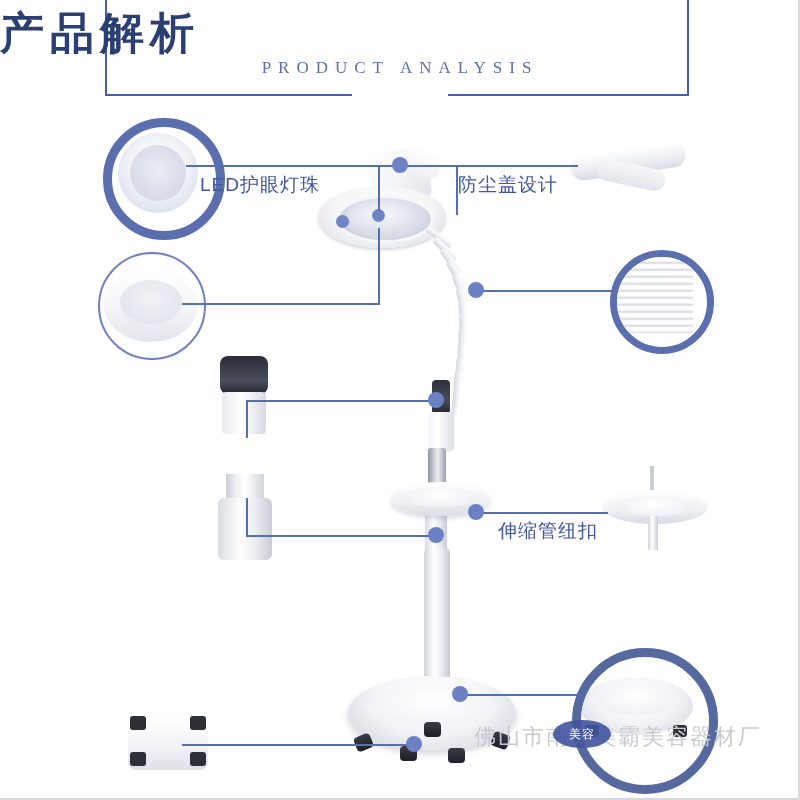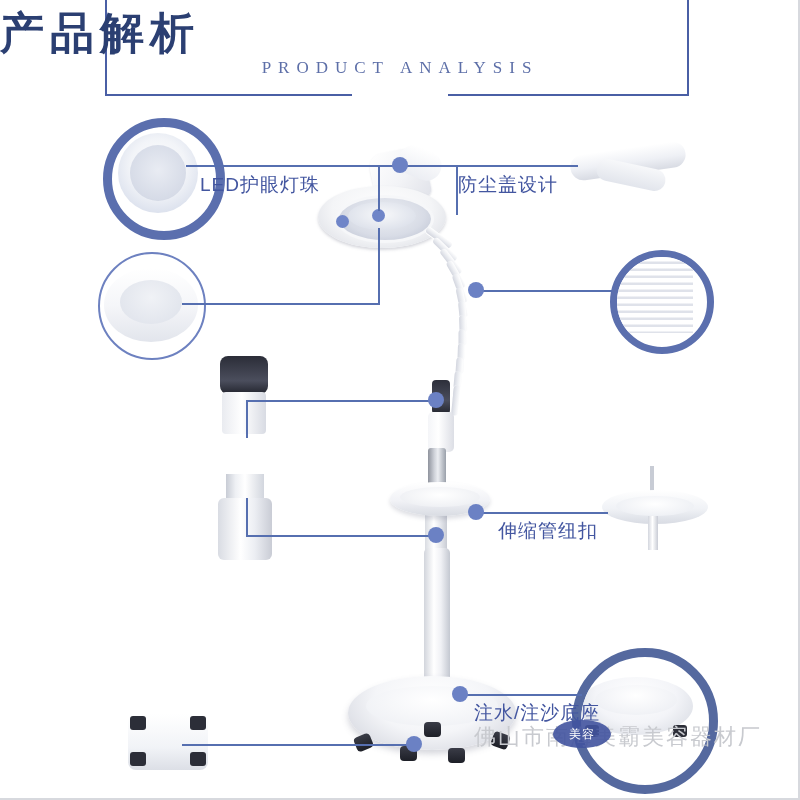--- a/index.html
+++ b/index.html
@@ -288,21 +288,20 @@
   <div class="circ thin" style="left:572px;top:648px;width:128px;height:128px;border-width:9px;border-color:#55699f;">
     <div style="position:absolute;left:-2px;top:20px;width:114px;height:58px;border-radius:50%;
                 background:radial-gradient(ellipse at 50% 32%,#ffffff 0%,#f3f4f8 50%,#dcdfe6 85%,#c9ccd5 100%);"></div>
     <div style="position:absolute;left:14px;top:28px;width:82px;height:30px;border-radius:50%;
                 background:radial-gradient(ellipse at 50% 35%,#ffffff 0%,#eaecf2 100%);"></div>
     <div style="position:absolute;left:4px;top:68px;width:14px;height:12px;border-radius:3px;background:#2c2e38;"></div>
     <div style="position:absolute;left:92px;top:68px;width:14px;height:12px;border-radius:3px;background:#2c2e38;"></div>
   </div>
   <div class="leader h" style="left:460px;top:694px;width:122px;"></div>
   <div class="dot" style="left:452px;top:686px;"></div>
-  <div class="lbl" style="left:474px;top:700px;">注水/注沙底座</div>
 
   <div class="wm wm-cn">佛山市南海美霸美容器材厂</div>
   <div class="wm-badge"></div>
   <div class="wm-badge-t">美容</div>
 
   <div class="edge" style="left:798px;top:0;width:2px;height:800px;"></div>
   <div class="edge" style="left:0;top:798px;width:800px;height:2px;"></div>
 </div>
 
 </body></html>

